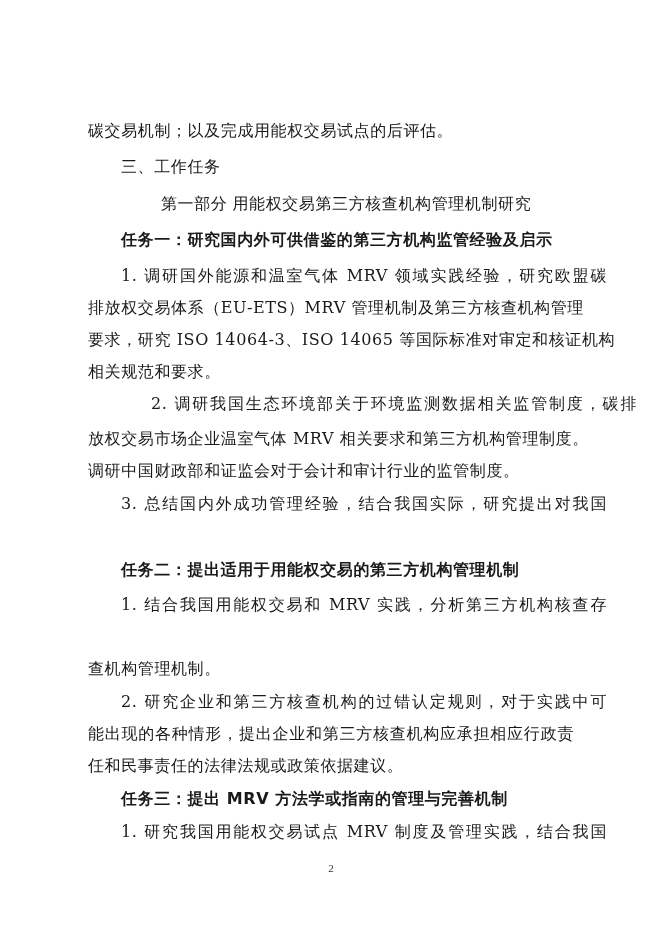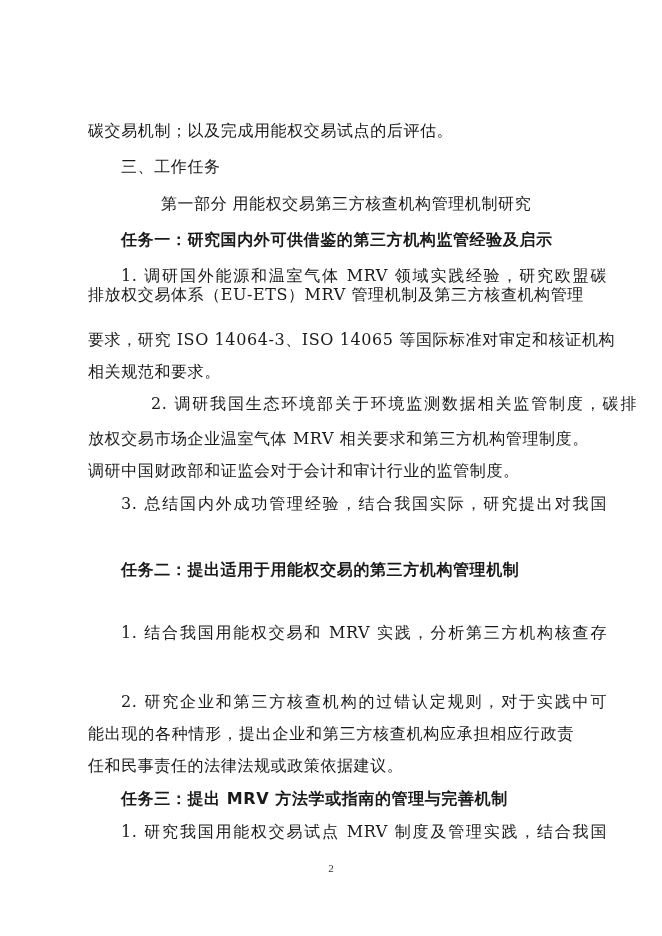--- a/index.html
+++ b/index.html
@@ -17,28 +17,29 @@
 </style>
 </head>
 <body>
 
 <div class="page" id="page">
     <div class="line" style="top: 121px;">碳交易机制；以及完成用能权交易试点的后评估。</div>
     <div class="line indent sans" style="top: 157px;">三、工作任务</div>
     <div class="line sans" style="top: 194px; left: 161px;">第一部分 用能权交易第三方核查机构管理机制研究</div>
     <div class="line indent bold" style="top: 230px;">任务一：研究国内外可供借鉴的第三方机构监管经验及启示</div>
     <div class="line indent justify" style="top: 266px;">1. 调研国外能源和温室气体 MRV 领域实践经验，研究欧盟碳</div>
-    <div class="line justify" style="top: 285px;">排放权交易体系（EU-ETS）MRV 管理机制及第三方核查机构管理</div>
+    <div class="line justify" style="top: 298px;">排放权交易体系（EU-ETS）MRV 管理机制及第三方核查机构管理</div>
     <div class="line justify" style="top: 330px;">要求，研究 ISO 14064-3、ISO 14065 等国际标准对审定和核证机构</div>
     <div class="line" style="top: 362px;">相关规范和要求。</div>
     <div class="line indent justify" style="top: 394px; margin-left: 30px;">2. 调研我国生态环境部关于环境监测数据相关监管制度，碳排</div>
     <div class="line justify" style="top: 429px;">放权交易市场企业温室气体 MRV 相关要求和第三方机构管理制度。</div>
     <div class="line" style="top: 461px;">调研中国财政部和证监会对于会计和审计行业的监管制度。</div>
     <div class="line indent justify" style="top: 494px;">3. 总结国内外成功管理经验，结合我国实际，研究提出对我国</div>
     <div class="line indent bold" style="top: 560px;">任务二：提出适用于用能权交易的第三方机构管理机制</div>
-    <div class="line indent justify" style="top: 595px; margin-top: 28px;">1. 结合我国用能权交易和 MRV 实践，分析第三方机构核查存</div>
+    <div class="line indent justify" style="top: 595px;">1. 结合我国用能权交易和 MRV 实践，分析第三方机构核查存</div>
+    <div class="line" style="top: 659px;">查机构管理机制。</div>
     <div class="line indent justify" style="top: 692px;">2. 研究企业和第三方核查机构的过错认定规则，对于实践中可</div>
     <div class="line justify" style="top: 724px;">能出现的各种情形，提出企业和第三方核查机构应承担相应行政责</div>
     <div class="line" style="top: 756px;">任和民事责任的法律法规或政策依据建议。</div>
     <div class="line indent bold" style="top: 789px;">任务三：提出 MRV 方法学或指南的管理与完善机制</div>
     <div class="line indent justify" style="top: 822px;">1. 研究我国用能权交易试点 MRV 制度及管理实践，结合我国</div>
     <div class="pagenum">2</div>
   </div>
 
 </body></html>

